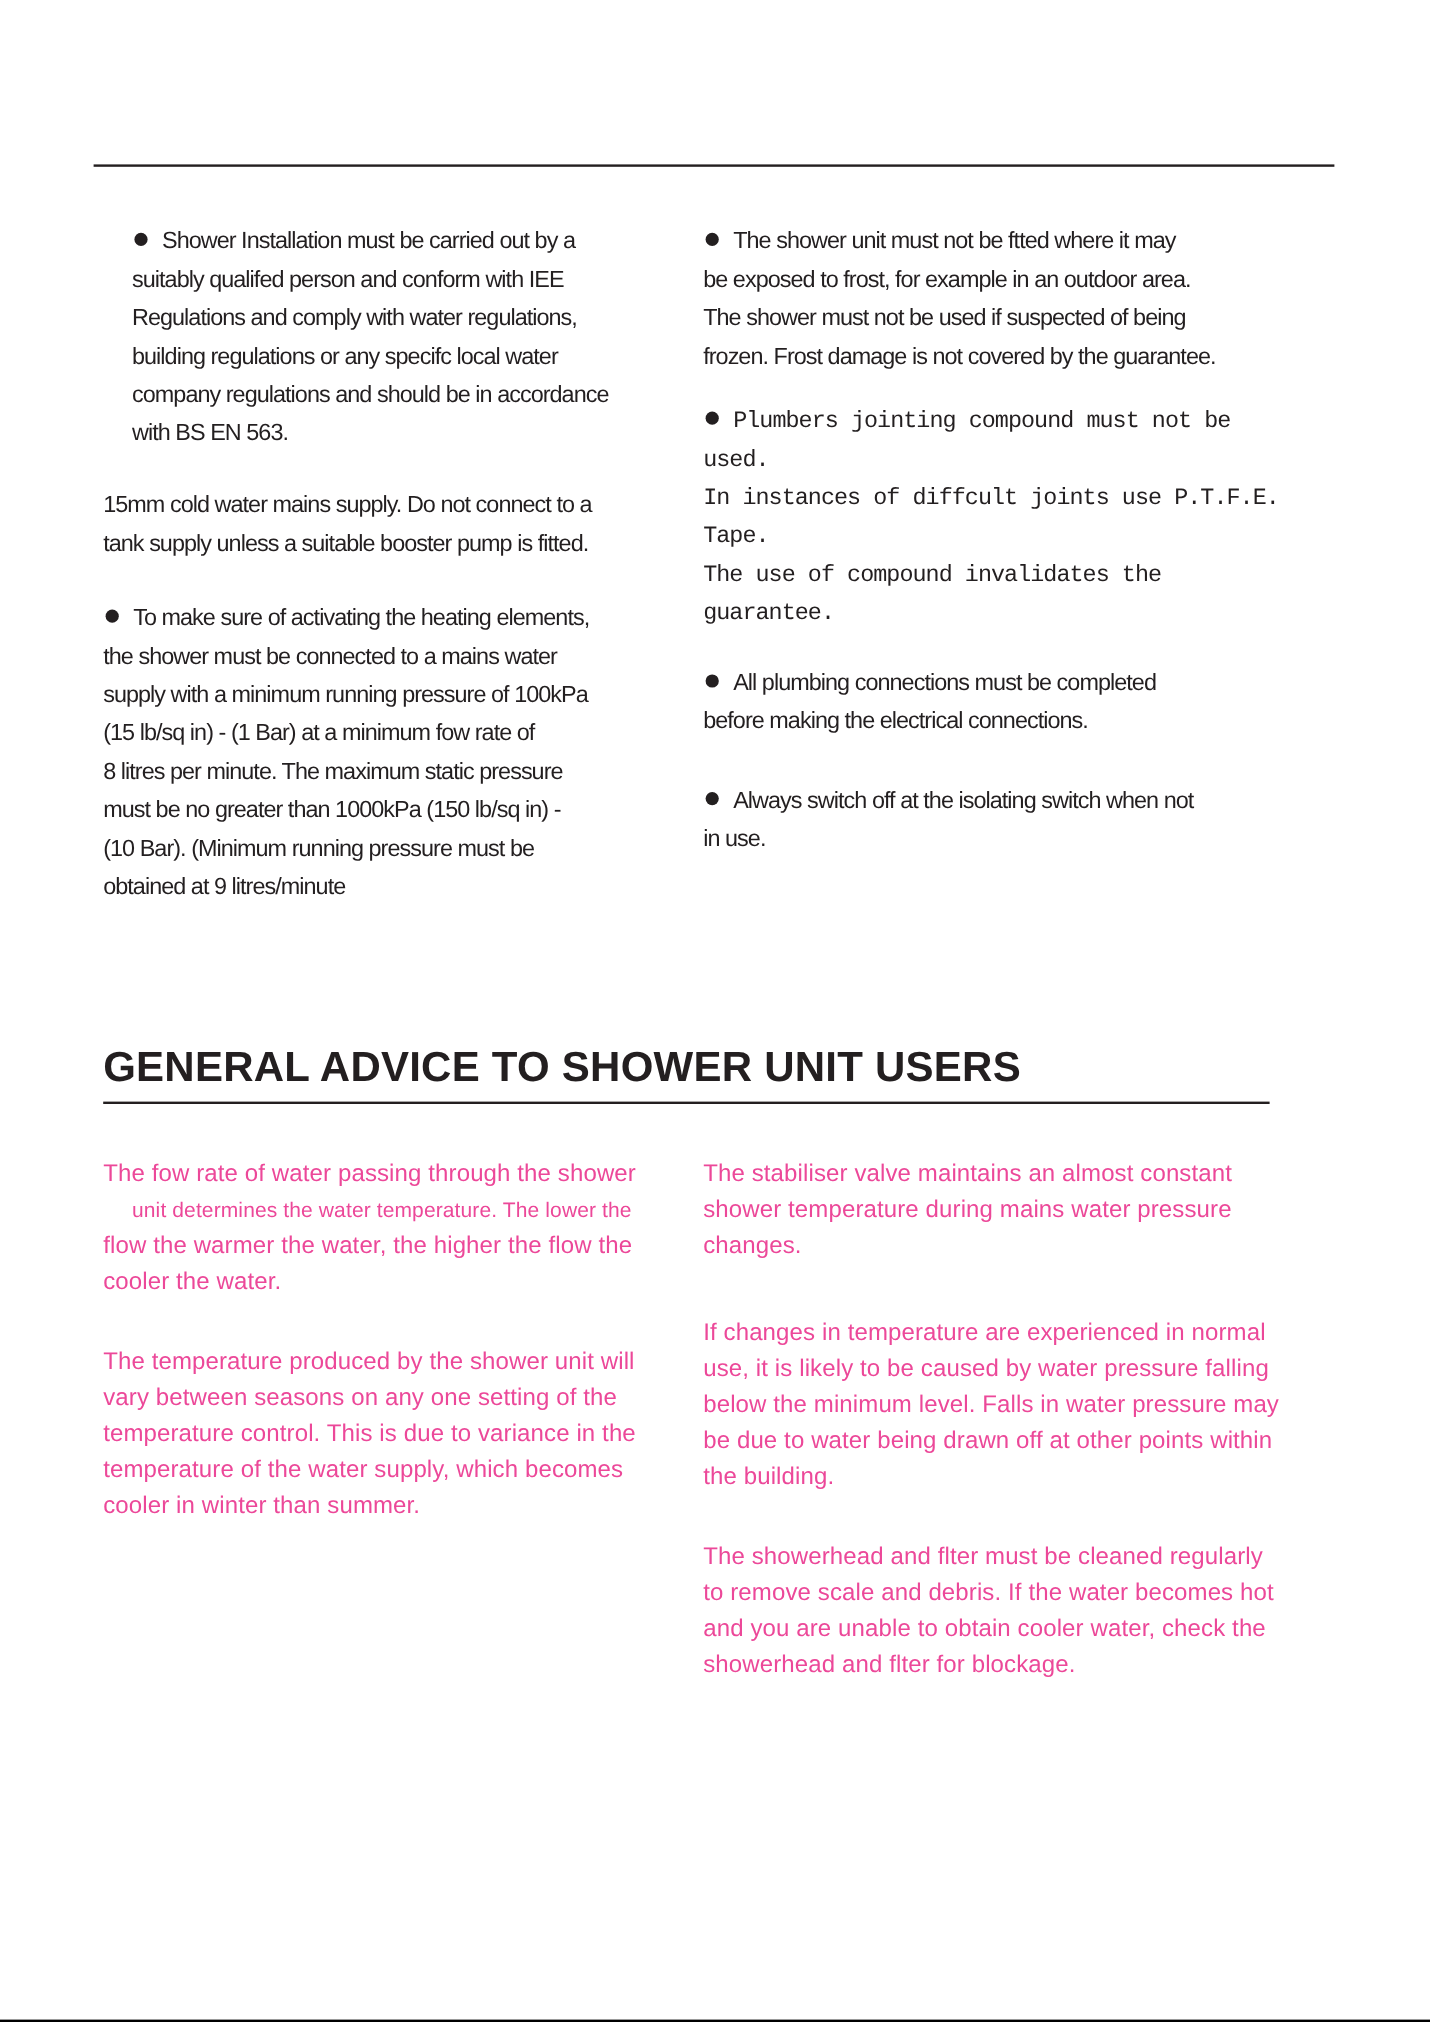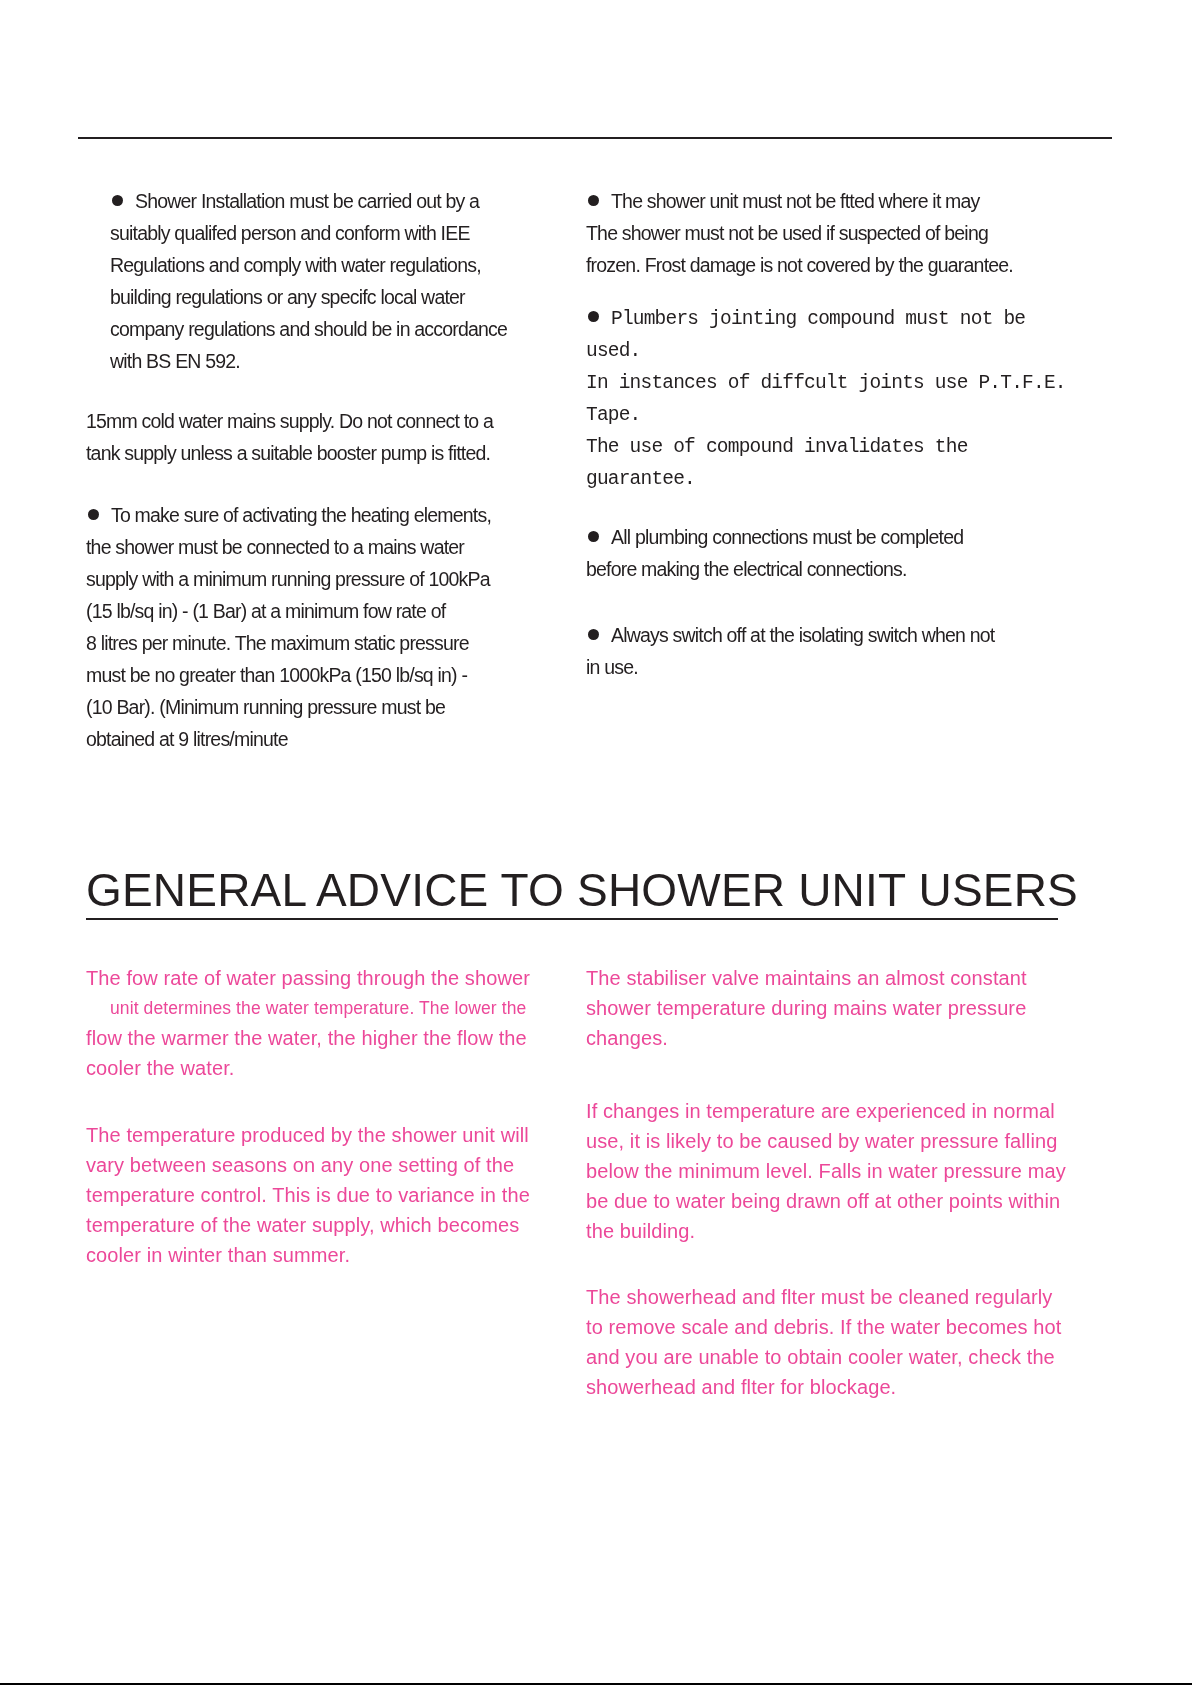--- a/index.html
+++ b/index.html
@@ -38,22 +38,22 @@
       background: #231f20;
       border-radius: 50%;
       margin-left: 2px;
       margin-right: 12px;
       vertical-align: 2px;
     }
     .section-title {
       position: absolute;
       left: 86px;
       top: 870px;
-      font-size: 46px;
-      font-weight: normal;
+      font-size: 35px;
+      font-weight: bold;
       letter-spacing: 0.2px;
       line-height: 40px;
       color: #231f20;
     }
     .section-rule {
       position: absolute;
       left: 86px;
       top: 918px;
       width: 972px;
       height: 1.5px;
@@ -83,41 +83,42 @@
 
 <div class="top-rule"></div>
 
 <div class="col col-left">
   <div class="para" style="margin-bottom:28px;margin-left:24px;">
     <div><span class="bullet-dot"></span><span>Shower Installation must be carried out by a</span></div>
     <div>suitably qualifed person and conform with IEE</div>
     <div>Regulations and comply with water regulations,</div>
     <div>building regulations or any specifc local water</div>
     <div>company regulations and should be in accordance</div>
-    <div>with BS EN 592.</div>
+    <div>with BS EN 563.</div>
   </div>
   <div class="para" style="margin-bottom:30px;">
     <div>15mm cold water mains supply. Do not connect to a</div>
     <div>tank supply unless a suitable booster pump is fitted.</div>
   </div>
   <div class="para">
     <div><span class="bullet-dot"></span><span>To make sure of activating the heating elements,</span></div>
     <div>the shower must be connected to a mains water</div>
     <div>supply with a minimum running pressure of 100kPa</div>
     <div>(15 lb/sq in) - (1 Bar) at a minimum fow rate of</div>
     <div>8 litres per minute. The maximum static pressure</div>
     <div>must be no greater than 1000kPa (150 lb/sq in) -</div>
     <div>(10 Bar). (Minimum running pressure must be</div>
     <div>obtained at 9 litres/minute</div>
   </div>
 </div>
 
 <div class="col col-right">
   <div class="para" style="margin-bottom:22px;">
     <div><span class="bullet-dot"></span><span>The shower unit must not be ftted where it may</span></div>
+    <div>be exposed to frost, for example in an outdoor area.</div>
     <div>The shower must not be used if suspected of being</div>
     <div>frozen. Frost damage is not covered by the guarantee.</div>
   </div>
   <div class="para" style="margin-bottom:26px;font-family:Liberation Mono, monospace;">
     <div><span class="bullet-dot"></span><span>Plumbers jointing compound must not be used.</span></div>
     <div>In instances of diffcult joints use P.T.F.E. Tape.</div>
     <div>The use of compound invalidates the guarantee.</div>
   </div>
   <div class="para" style="margin-bottom:34px;">
     <div><span class="bullet-dot"></span><span>All plumbing connections must be completed</span></div>

